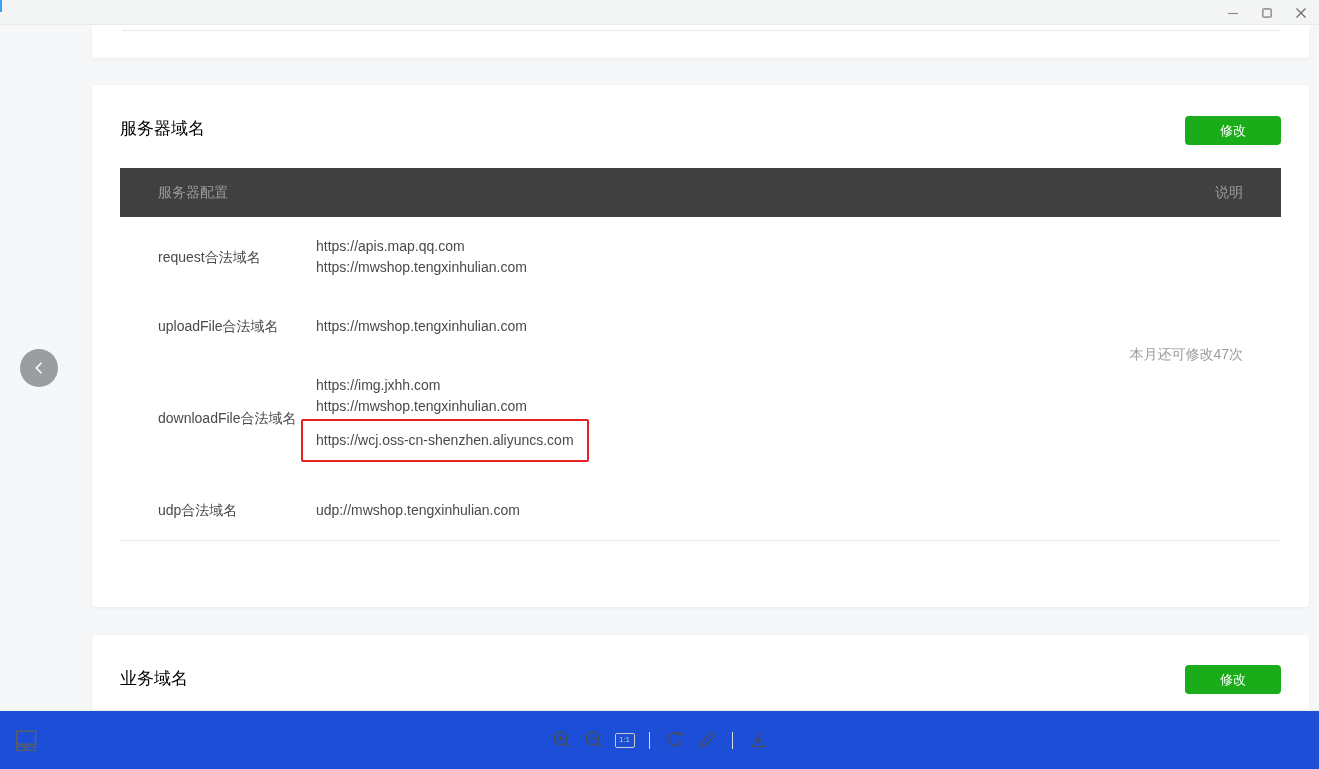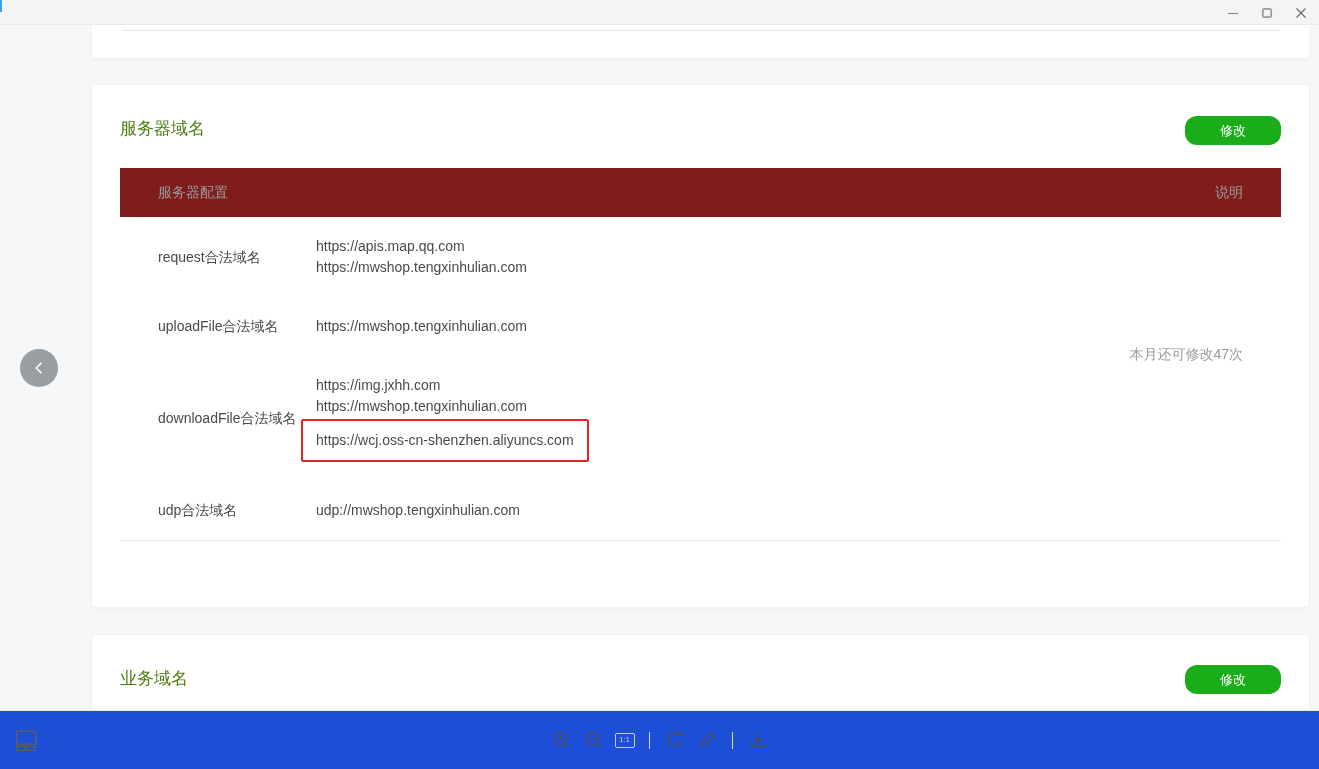--- a/index.html
+++ b/index.html
@@ -19,28 +19,28 @@
   .back-fab { position:absolute; left:20px; top:349px; width:38px; height:38px; border-radius:50%;
               background:#9b9ea1; border:none; cursor:pointer; z-index:5;
               display:flex; align-items:center; justify-content:center; }
   .card { position:absolute; left:92px; width:1217px; background:#fff; border-radius:4px;
           box-shadow:0 1px 4px rgba(0,0,0,0.05); }
   .card-partial { top:25px; height:33px; border-radius:0 0 4px 4px; box-shadow:0 2px 4px rgba(0,0,0,0.04); }
   .partial-line { position:absolute; top:5px; left:30px; right:28px; border-top:1px solid #e7e7e7; }
   .card-main { top:85px; height:522px; }
   .card-business { top:635px; height:75px; border-radius:4px 4px 0 0; }
 
-  .card-title { position:absolute; left:28px; top:32px; font-size:17px; font-weight:400; color:#4d7c0f; }
+  .card-title { position:absolute; left:28px; top:32px; font-size:17px; font-weight:400; color:#000000; }
   .btn-green { position:absolute; right:28px; width:96px; height:29px; background:#1aad19; color:#fff;
-               font-size:13px; border:none; border-radius:12px; cursor:pointer;
+               font-size:13px; border:none; border-radius:4px; cursor:pointer;
                font-family:"Liberation Sans", sans-serif; }
   .card-main .btn-green { top:31px; }
   .card-business .btn-green { top:30px; }
 
-  .thead { position:absolute; left:28px; right:28px; top:83px; height:49px; background:#7f1d1d;
+  .thead { position:absolute; left:28px; right:28px; top:83px; height:49px; background:#404040;
            display:flex; justify-content:space-between; align-items:center; padding:0 38px;
            color:#9b9b9b; font-size:14px; }
   .tbody { position:absolute; left:28px; right:28px; top:132px; border-bottom:1px solid #e7e7e7; }
   .trow { display:flex; align-items:center; padding:19px 38px; font-size:14px; color:#4a4a4a; }
   .tlabel { width:158px; flex:none; line-height:21px; }
   .tvals { line-height:21px; }
   .redbox { display:inline-block; border:2px solid #e62222; border-radius:2px; padding:9px 13px;
             margin:2px 0 0 -15px; }
   .notes { position:absolute; right:66px; top:259px; text-align:right; color:#9b9b9b;
            font-size:14px; line-height:21px; }

